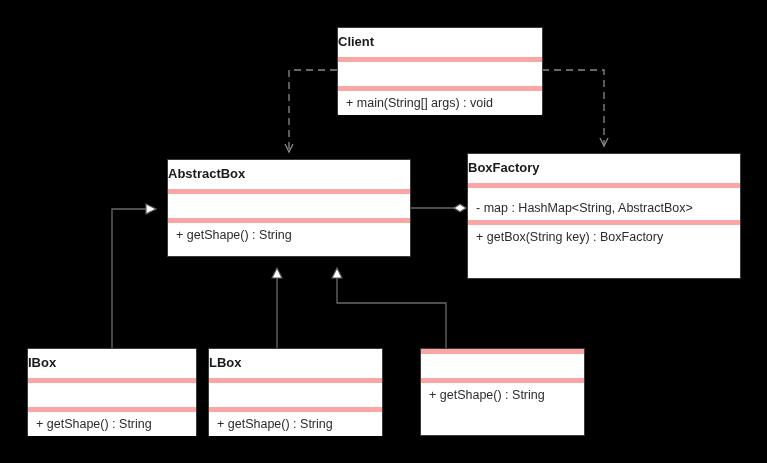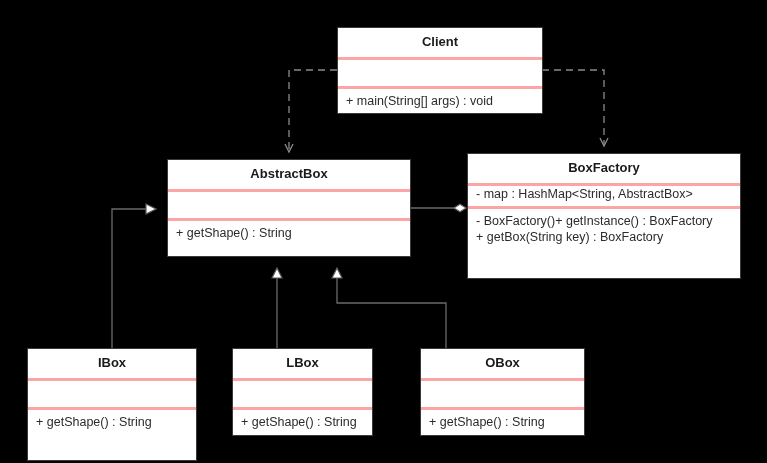--- a/index.html
+++ b/index.html
@@ -27,24 +27,24 @@
     background: #ffffff;
     border: 1px solid #3a3a3a;
     box-sizing: border-box;
     z-index: 2;
   }
   .compartment {
     box-sizing: border-box;
     background: #ffffff;
   }
   .compartment.divider {
-    border-top: 3px solid #fca5a5;
+    border-top: 5px solid #fca5a5;
   }
   .class-title {
-    text-align: center;
+    text-align: left;
     font-weight: bold;
     font-size: 13px;
     color: #1a1a1a;
     line-height: 28px;
     height: 29px;
     overflow: hidden;
     white-space: nowrap;
   }
   .members {
     font-size: 12.5px;
@@ -102,46 +102,44 @@
   <div class="uml-class" style="left:167px; top:159px; width:244px; height:98px;">
     <div class="compartment class-title">AbstractBox</div>
     <div class="compartment divider empty-compartment"></div>
     <div class="compartment divider members">
       <div class="member-line">+ getShape() : String</div>
     </div>
   </div>
 
   <div class="uml-class" style="left:467px; top:153px; width:274px; height:126px;">
     <div class="compartment class-title">BoxFactory</div>
-    <div class="compartment divider members" style="padding-top:0;">
+    <div class="compartment divider members" style="padding-top:12px;">
       <div class="member-line">- map : HashMap&lt;String, AbstractBox&gt;</div>
     </div>
     <div class="compartment divider members">
-      <div class="member-line">- BoxFactory()+ getInstance() : BoxFactory</div>
       <div class="member-line">+ getBox(String key) : BoxFactory</div>
     </div>
   </div>
 
-  <div class="uml-class" style="left:27px; top:348px; width:170px; height:113px;">
+  <div class="uml-class" style="left:27px; top:348px; width:170px; height:88px;">
     <div class="compartment class-title">IBox</div>
     <div class="compartment divider empty-compartment"></div>
     <div class="compartment divider members">
       <div class="member-line">+ getShape() : String</div>
     </div>
   </div>
 
-  <div class="uml-class" style="left:232px; top:348px; width:141px; height:88px;">
+  <div class="uml-class" style="left:208px; top:348px; width:175px; height:88px;">
     <div class="compartment class-title">LBox</div>
     <div class="compartment divider empty-compartment"></div>
     <div class="compartment divider members">
       <div class="member-line">+ getShape() : String</div>
     </div>
   </div>
 
   <div class="uml-class" style="left:420px; top:348px; width:165px; height:88px;">
-    <div class="compartment class-title">OBox</div>
     <div class="compartment divider empty-compartment"></div>
     <div class="compartment divider members">
       <div class="member-line">+ getShape() : String</div>
     </div>
   </div>
 
 </div>
 
 </body></html>

